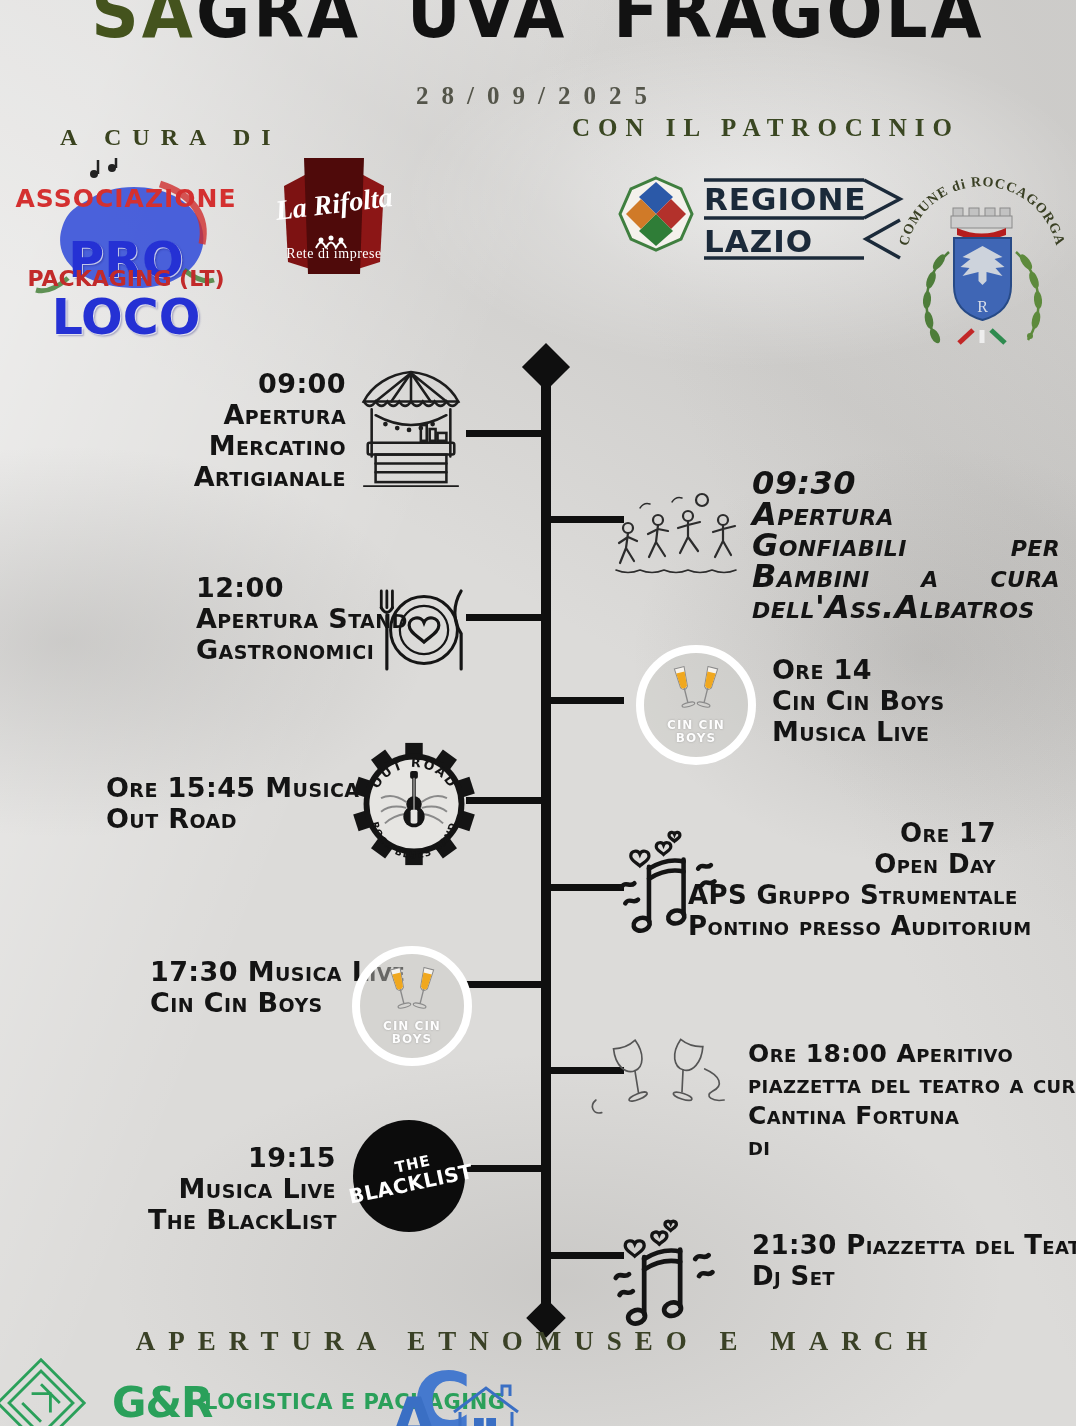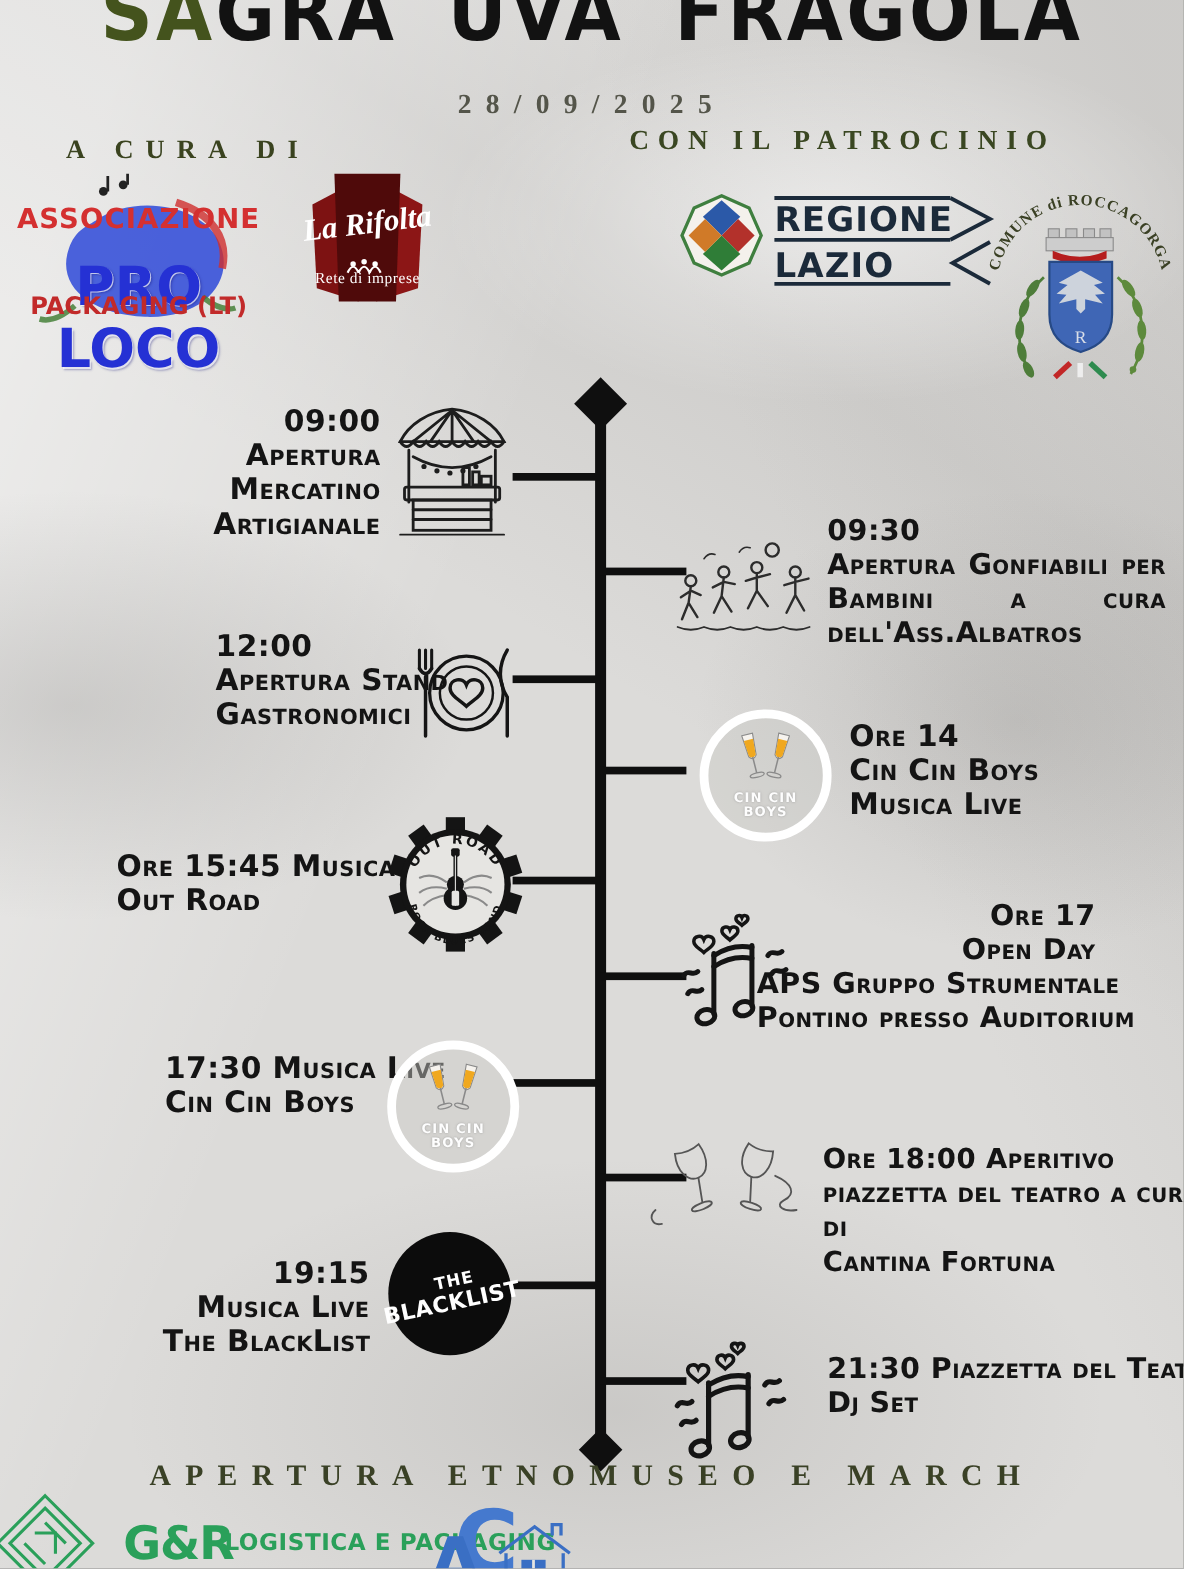--- a/index.html
+++ b/index.html
@@ -44,21 +44,21 @@
   .tl-d-bot{left:532px;top:1304px;width:28px;height:28px;}
   .conn{height:7px;background:#0f0f0f;}
   .conn.L{left:466px;width:80px;}
   .conn.R{left:546px;width:78px;}
   
   .ev{font-size:27px;line-height:31px;font-weight:700;font-variant:small-caps;
     letter-spacing:.4px;color:#141414;white-space:nowrap;}
   .ev .ln{white-space:nowrap;}
   .ev .just{white-space:normal;text-align:justify;text-align-last:justify;}
   .ev1{left:150px;top:368px;width:196px;text-align:right;}
-  .ev2{left:752px;top:468px;width:308px;font-size:26px;}
+  .ev2{left:752px;top:468px;width:308px;font-size:32px;font-style:italic;}
   .ev3{left:196px;top:572px;width:240px;}
   .ev4{left:772px;top:654px;width:166px;}
   .ev5{left:106px;top:772px;width:280px;}
   .ev6{left:688px;top:818px;width:308px;text-align:right;font-size:26px;}
   .ev7{left:150px;top:956px;width:230px;}
   .ev8{left:748px;top:1038px;width:322px;font-size:25px;}
   .ev9{left:148px;top:1142px;width:188px;text-align:right;}
   .ev10{left:752px;top:1230px;width:320px;font-size:26px;}
   
   .cincin{width:120px;height:120px;border-radius:50%;border:8px solid #fff;box-sizing:border-box;
@@ -377,22 +377,22 @@
       <path d="M86,10 c-5,17 2,29 12,29 c10,0 16,-13 12,-29 c-8,3 -16,3 -24,0 Z"></path>
       <path d="M98,39 L104,61"></path>
         <ellipse cx="106" cy="65" rx="10" ry="3"></ellipse>
     </g>
     <path d="M120,38 c16,7 20,17 8,23 c-9,5 0,11 12,9"></path>
     <path d="M8,70 c-7,6 -3,15 6,13"></path>
   </svg>
   <div class="abs ev ev8">
     <div class="ln">Ore 18:00 Aperitivo</div>
     <div class="ln">piazzetta del teatro a cura</div>
+    <div class="ln">Cantina Fortuna</div>
     <div class="ln">di</div>
-    <div class="ln">Cantina Fortuna</div>
   </div>
 
   <div class="abs ev ev9">
     <div class="ln">19:15</div>
     <div class="ln">Musica Live</div>
     <div class="ln">The BlackList</div>
   </div>
   <div class="abs blacklist">
     <div class="inner">
       <div class="bl1">THE</div>

